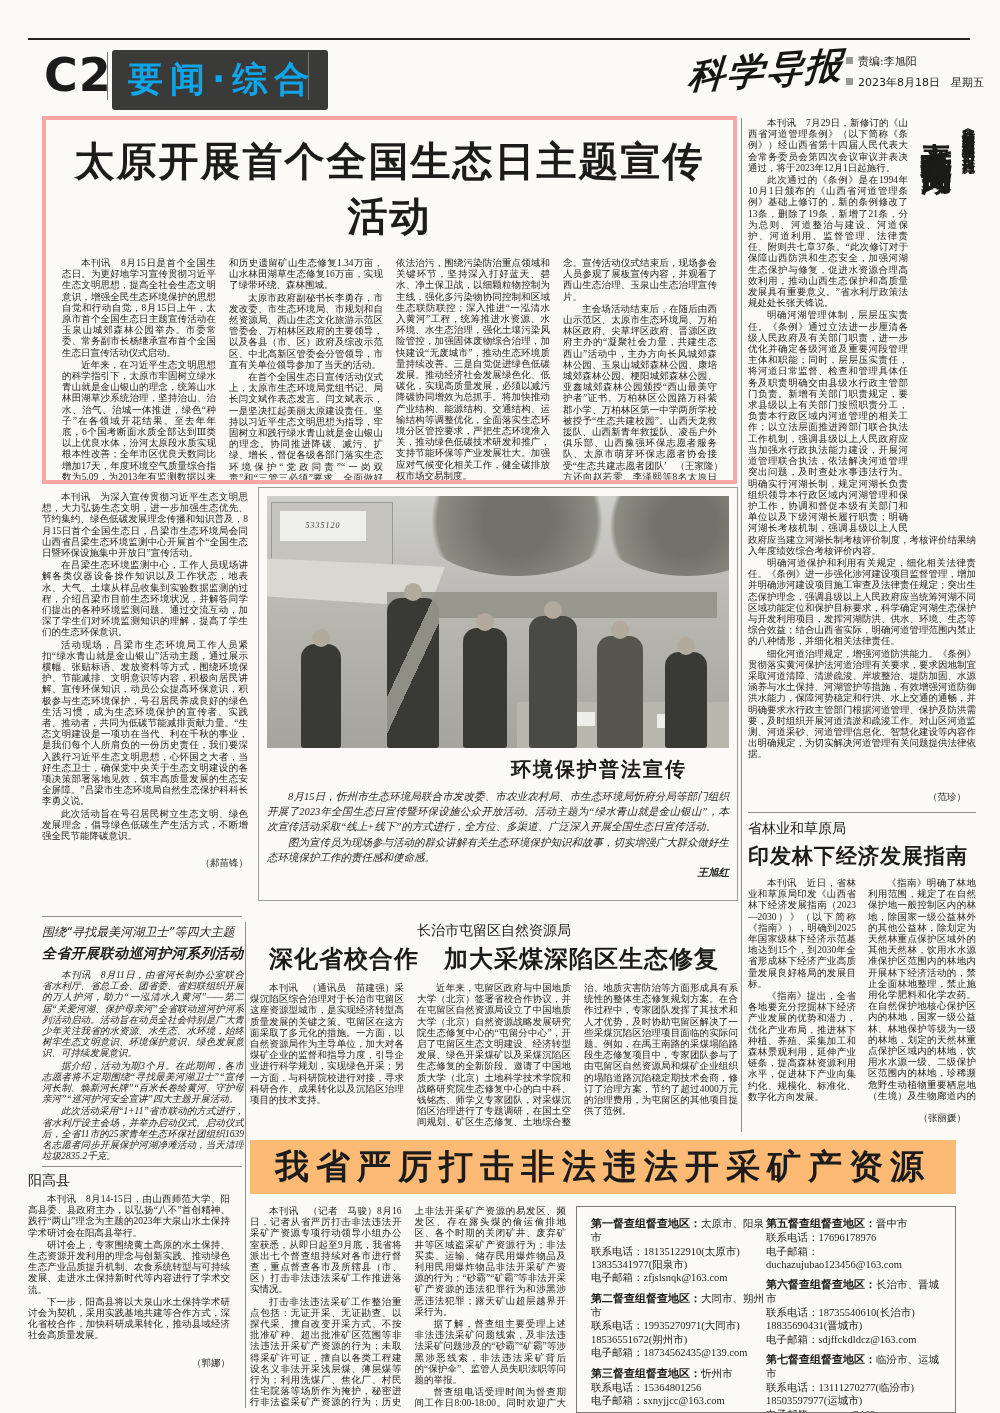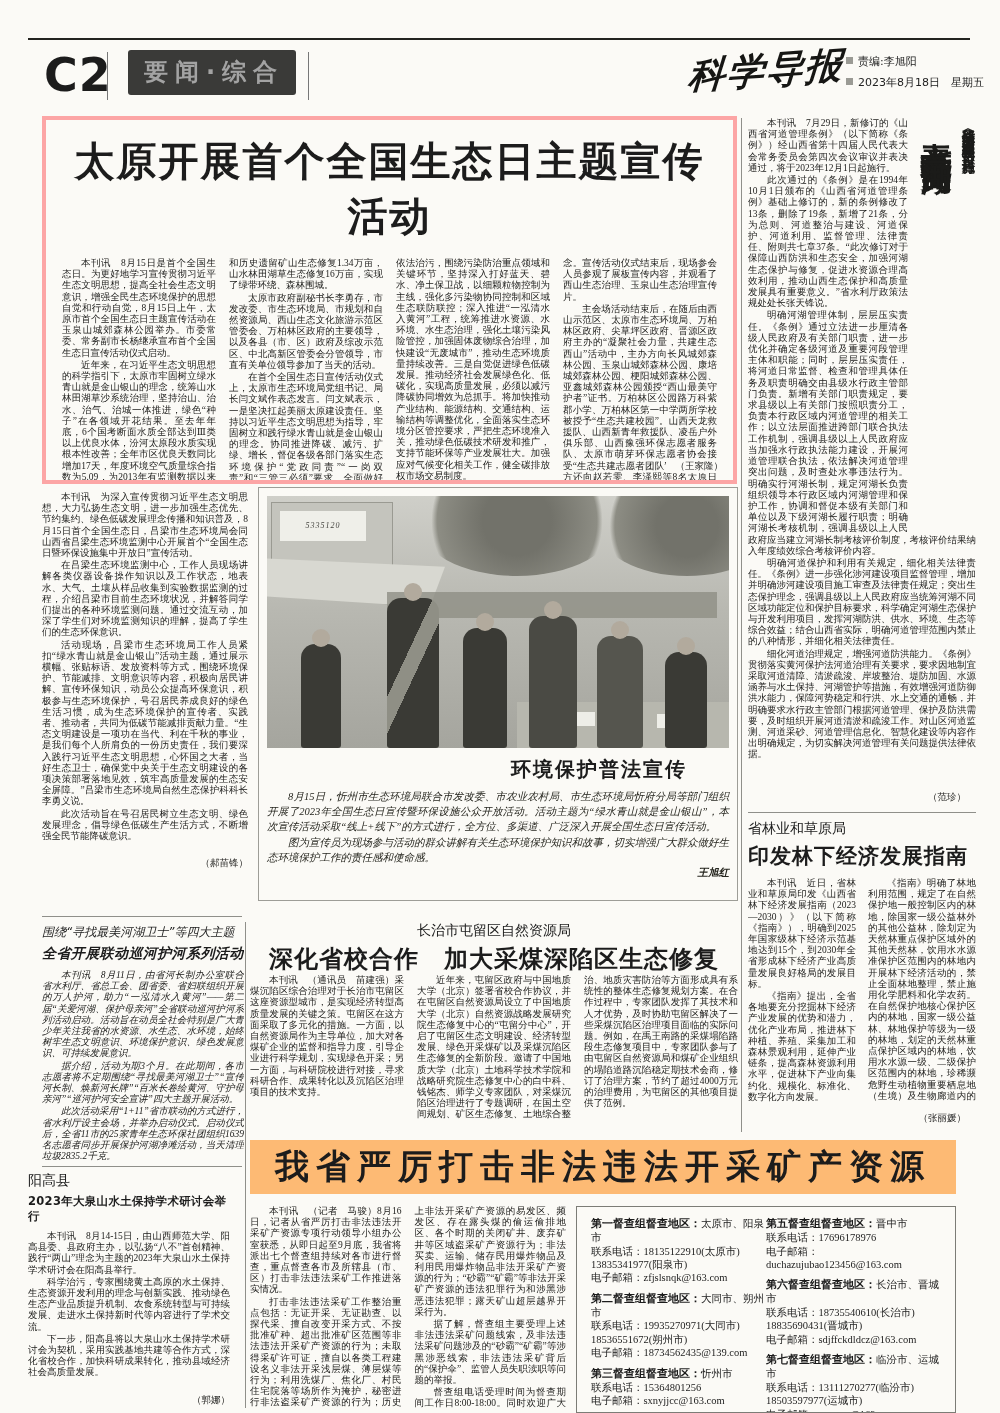--- a/index.html
+++ b/index.html
@@ -6,22 +6,22 @@
   .sheet{position:relative;width:1000px;height:1413px;background:#fbfaf6;overflow:hidden;
          font-family:"Liberation Serif","DejaVu Serif",serif;color:#1c1c1c;}
   .hd{font-family:"DejaVu Sans","Liberation Sans",sans-serif;}
   .rule-h{position:absolute;background:#8f8f8a;height:1px;}
   .rule-v{position:absolute;background:#8f8f8a;width:1px;}
   .top-line{position:absolute;left:28px;right:30px;top:38px;height:2px;background:#23231f;}
 
   
   .pageno{position:absolute;left:44px;top:48px;font-size:46px;font-weight:600;letter-spacing:1px;}
   .sep-v{position:absolute;top:52px;width:1px;height:48px;background:#777;}
-  .section-badge{position:absolute;left:128px;top:50px;background:#3a3a38;color:#a3a3a3;
-    font-weight:900;font-size:24px;letter-spacing:7px;padding:6px 12px 7px 16px;border-radius:3px;}
+  .section-badge{position:absolute;left:112px;top:50px;background:#3a3a38;color:#0ea5e9;
+    font-weight:900;font-size:35px;letter-spacing:7px;padding:6px 12px 7px 16px;border-radius:3px;}
   .masthead{position:absolute;left:688px;top:46px;font-size:37px;font-weight:bold;font-style:italic;
     font-family:"DejaVu Serif",serif;transform:rotate(-4deg) skewX(-8deg);letter-spacing:2px;color:#161614;}
   .hmeta{position:absolute;left:846px;top:52px;font-size:11px;line-height:1.9;color:#222;}
   .hmeta .sq{display:inline-block;width:7px;height:7px;background:#9a9a94;margin-right:5px;vertical-align:1px;}
 
   
   .art-body{font-size:9.5px;line-height:1.18;text-align:justify;color:#1b1b19;}
   .art-body p{margin:0 0 1px 0;text-indent:2em;}
   .byline-abs{position:absolute;right:10px;bottom:7px;background:#fbfaf6;padding-left:10px;font-size:9.5px;}
   .byline-r{text-align:right;font-size:9.5px;margin-top:16px;}
@@ -78,21 +78,21 @@
   .x-title{font-weight:900;font-size:14px;letter-spacing:0.4px;margin-bottom:7px;}
 
   
   .yanggao{position:absolute;left:28px;top:1172px;width:202px;height:236px;overflow:hidden;}
   .y-kicker{font-size:14px;margin-bottom:4px;}
   .y-title{font-weight:900;font-size:11.5px;letter-spacing:0.3px;margin-bottom:7px;}
 
   
   .tunliu{position:absolute;left:250px;top:922px;width:488px;height:206px;overflow:hidden;}
   .t-kicker{text-align:center;font-size:14px;margin-bottom:3px;}
-  .t-title{text-align:center;font-weight:900;font-size:24px;letter-spacing:1px;}
+  .t-title{text-align:center;font-weight:900;font-size:24px;letter-spacing:1px;margin-bottom:8px;}
   .cols3{column-count:3;column-gap:13px;height:148px;overflow:hidden;}
 
   
   .banner{position:absolute;left:250px;top:1140px;width:706px;height:54px;background:#fdba74;
     display:flex;align-items:center;justify-content:center;text-align:center;}
   .banner-title{font-weight:900;font-size:34px;letter-spacing:7px;}
 
   
   .bottom{position:absolute;left:250px;top:1206px;width:706px;height:207px;display:flex;overflow:hidden;}
   .bot-text{width:316px;column-count:2;column-gap:13px;height:204px;overflow:hidden;}
@@ -203,24 +203,23 @@
     <div class="art-body">
       <p>本刊讯　8月11日，由省河长制办公室联合省水利厅、省总工会、团省委、省妇联组织开展的万人护河，助力“一泓清水入黄河”——第二届“关爱河湖、保护母亲河”全省联动巡河护河系列活动启动。活动旨在动员全社会特别是广大青少年关注我省的水资源、水生态、水环境，始终树牢生态文明意识、环境保护意识、绿色发展意识、可持续发展意识。</p>
       <p>据介绍，活动为期3个月。在此期间，各市志愿者将不定期围绕“寻找最美河湖卫士”“宣传河长制、焕新河长牌”“百米长卷绘黄河、守护母亲河”“巡河护河安全宣讲”四大主题开展活动。</p>
       <p>此次活动采用“1+11”省市联动的方式进行，省水利厅设主会场，并举办启动仪式。启动仪式后，全省11市的25家青年生态环保社团组织1639名志愿者同步开展保护河湖净滩活动，当天清理垃圾2835.2千克。</p>
 
     </div>
   </div>
 
   <div class="yanggao">
     <div class="y-kicker hd">阳高县</div>
-    <div class="y-title hd">2023年大泉山水土保持学术研讨会举行</div>
     <div class="art-body">
       <p>本刊讯　8月14-15日，由山西师范大学、阳高县委、县政府主办，以弘扬“八不”首创精神、践行“两山”理念为主题的2023年大泉山水土保持学术研讨会在阳高县举行。</p>
-      <p>科学治污，专家围绕黄土高原的水土保持、生态资源开发利用的理念与创新实践、推动绿色生态产业品质提升机制、农食系统转型与可持续发展、走进水土保持新时代等内容进行了学术交流。</p>
+      <p>研讨会上，专家围绕黄土高原的水土保持、生态资源开发利用的理念与创新实践、推动绿色生态产业品质提升机制、农食系统转型与可持续发展、走进水土保持新时代等内容进行了学术交流。</p>
       <p>下一步，阳高县将以大泉山水土保持学术研讨会为契机，采用实践基地共建等合作方式，深化省校合作，加快科研成果转化，推动县域经济社会高质量发展。</p>
       <div class="byline-r">（郭娜）</div>
     </div>
   </div>
 
   <div class="tunliu">
     <div class="t-kicker hd">长治市屯留区自然资源局</div>
     <div class="t-title hd">深化省校合作　加大采煤深陷区生态修复</div>
     <div class="cols3 art-body">
       <p>本刊讯　（通讯员　苗建强）采煤沉陷区综合治理对于长治市屯留区这座资源型城市，是实现经济转型高质量发展的关键之策。屯留区在这方面采取了多元化的措施。一方面，以自然资源局作为主导单位，加大对各煤矿企业的监督和指导力度，引导企业进行科学规划，实现绿色开采；另一方面，与科研院校进行对接，寻求科研合作、成果转化以及沉陷区治理项目的技术支持。</p>

